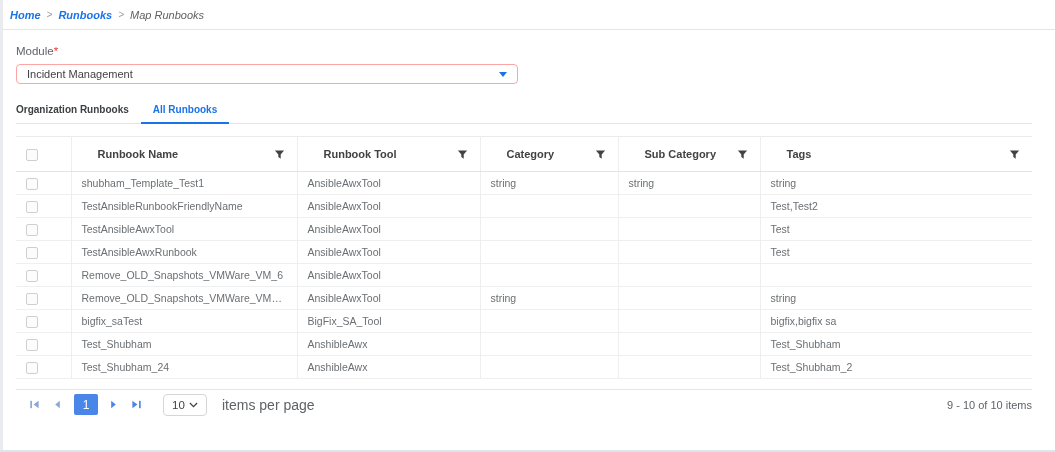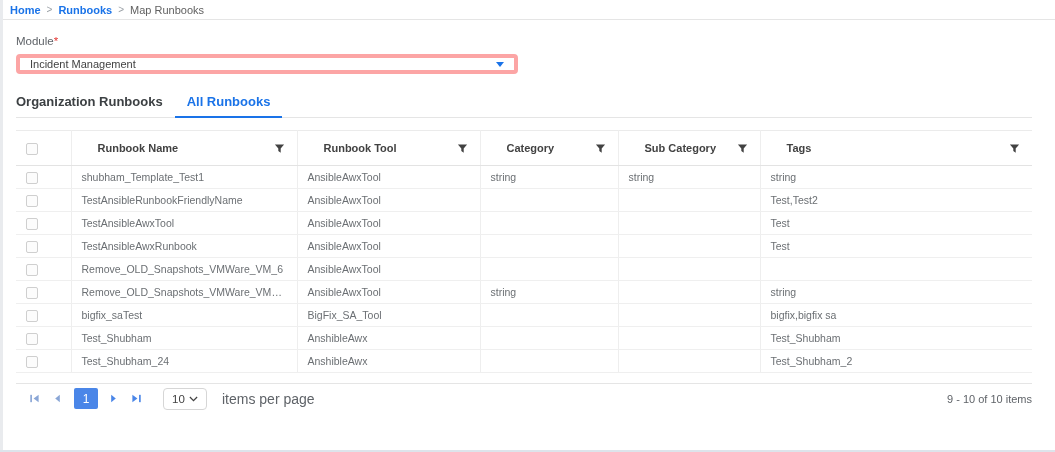--- a/index.html
+++ b/index.html
@@ -5,41 +5,41 @@
   * { box-sizing: border-box; }
   html,body { margin:0; padding:0; }
   body {
     width:1055px; height:452px; position:relative; overflow:hidden;
     background:#ffffff; font-family:"Liberation Sans", sans-serif; color:#5f6368;
   }
   .edge-left { position:absolute; left:0; top:0; width:3px; height:100%; background:#e9ebee; z-index:9; }
   .edge-bottom { position:absolute; left:0; bottom:0; width:100%; height:2px; background:#dde4eb; z-index:9; }
 
   
-  .breadcrumb-bar { height:20px; border-bottom:1px solid #e5e5e5; display:flex; align-items:center; padding-left:10px; font-size:11px; }
+  .breadcrumb-bar { height:30px; border-bottom:1px solid #e5e5e5; display:flex; align-items:center; padding-left:10px; font-size:11px;font-style:italic; }
   .crumb-link { color:#1a73e8; font-weight:700; cursor:pointer; }
   .crumb-sep { color:#9aa0a6; margin:0 6px; font-size:10px; }
   .crumb-current { color:#616161; font-weight:500; }
 
   .content { padding:0 23px 0 16px; }
 
   
   .module-section { margin-top:15px; }
   .module-label { font-size:11.5px; color:#5f6368; }
   .req { color:#e53935; }
   .module-select {
-    margin-top:7px; width:502px; height:20px; border:4px solid #fca5a5; border-radius:4px;
+    margin-top:7px; width:502px; height:20px; border:1px solid #fca5a5; border-radius:4px;
     display:flex; align-items:center; justify-content:space-between; padding:4px 10px;
     font-size:11px; color:#424242; background:#fff; cursor:pointer;
   }
   .caret-down { width:0; height:0; border-left:4px solid transparent; border-right:4px solid transparent; border-top:5px solid #1a73e8; }
 
   
   .tabs { margin-top:20px; display:flex; border-bottom:1px solid #e5e5e5; }
-  .tab { font-size:13px; font-weight:700; color:#3c4043; padding:0 12px 8px; cursor:pointer; }
+  .tab { font-size:10px; font-weight:700; color:#3c4043; padding:0 12px 8px; cursor:pointer; }
   .tab:first-child { padding-left:0; }
   .tab.active { color:#1a73e8; border-bottom:2px solid #1a73e8; margin-bottom:-1px; padding-bottom:2px; }
 
   
   .grid { width:100%; border-collapse:collapse; table-layout:fixed; margin-top:12px; }
   .grid th {
     height:35px; border-top:1px solid #ebebeb; border-bottom:1px solid #e3e3e3;
     font-size:11px; font-weight:700; color:#424242; text-align:left; padding:0 12px 0 26px;
   }
   .grid td {

